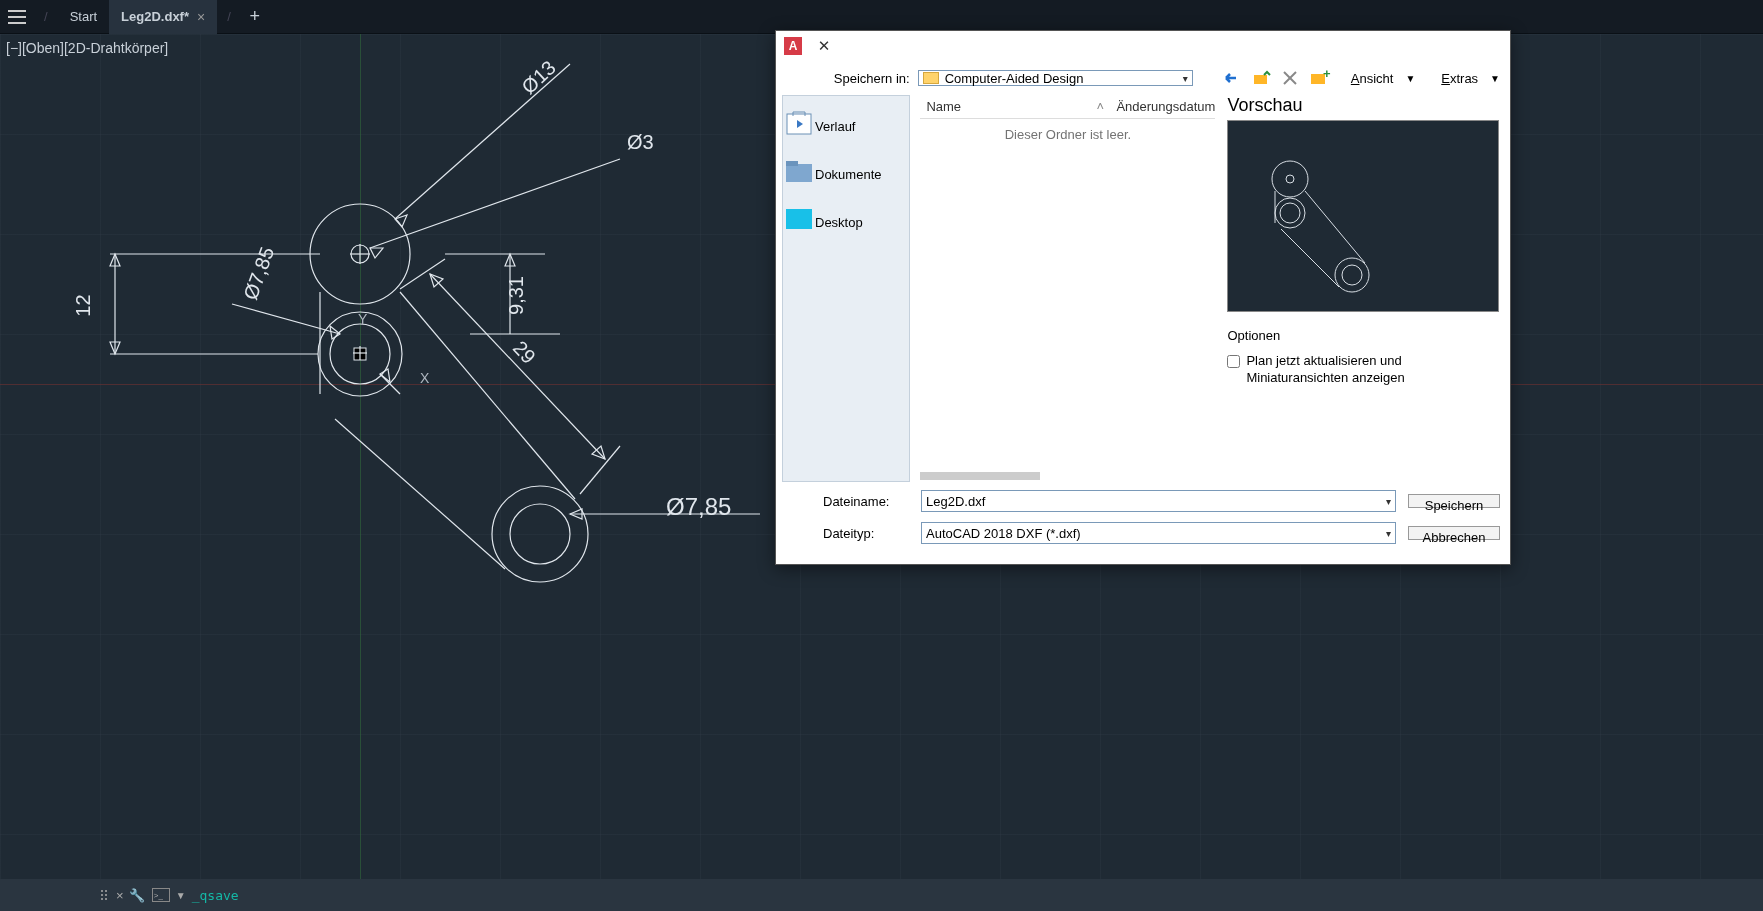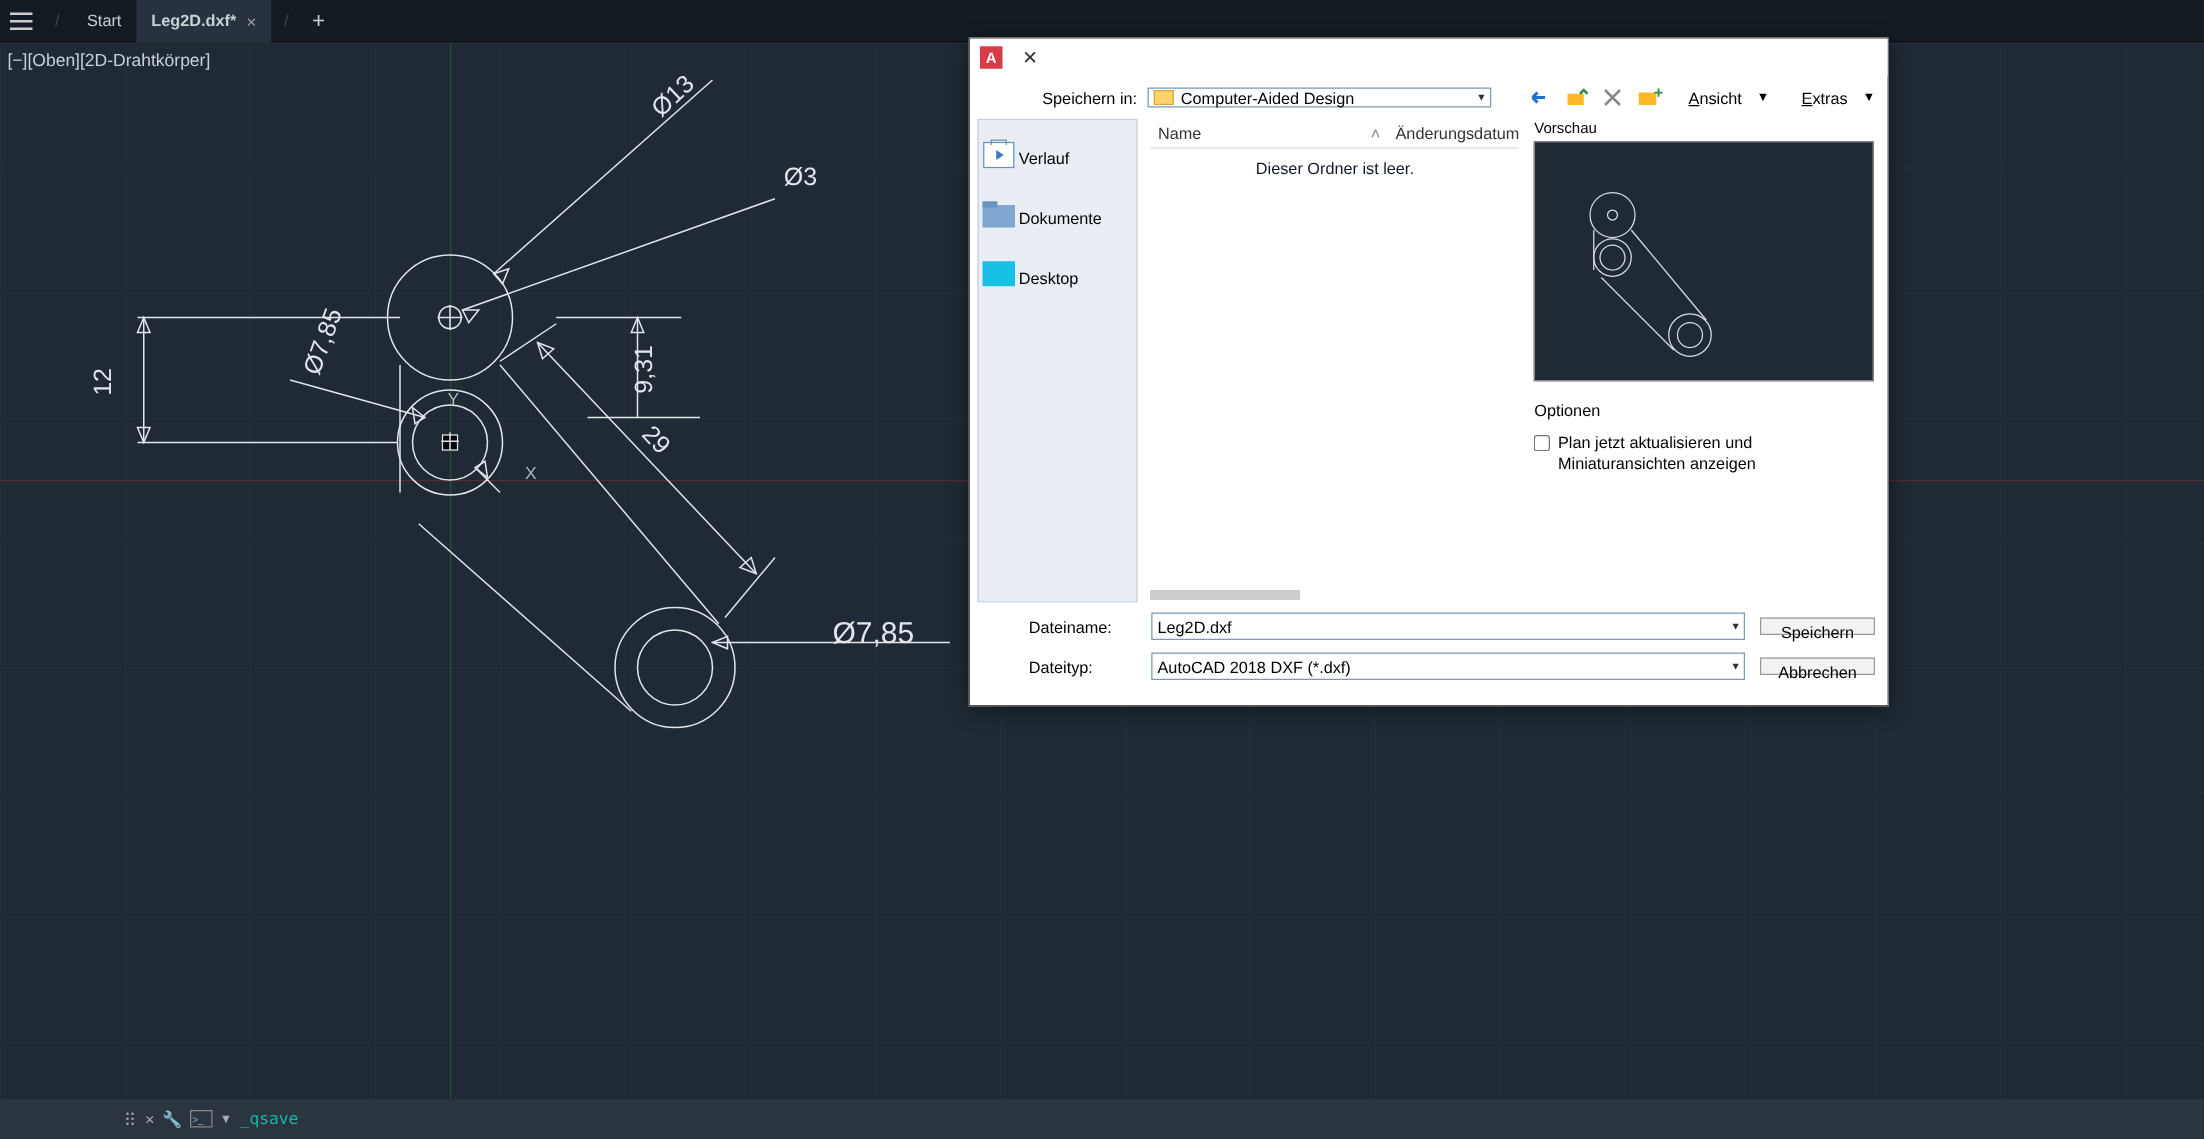--- a/index.html
+++ b/index.html
@@ -35,24 +35,24 @@
 .menubtn u{text-decoration:underline;}
 .dlg-body{flex:1;display:flex;overflow:hidden;}
 .places{width:130px;background:#e8eef4;border:1px solid #c4d0dc;margin-left:6px;display:flex;flex-direction:column;align-items:center;padding-top:8px;gap:4px;}
 .place{width:100%;display:flex;flex-direction:row;align-items:center;padding:6px 0;cursor:pointer;}
 .place-icon{width:32px;height:28px;margin-bottom:4px;}
 .filelist{flex:1;margin:0 8px 0 10px;display:flex;flex-direction:column;}
 .fl-header{height:24px;display:flex;align-items:center;border-bottom:1px solid #ddd;color:#333;}
 .fl-col1{flex:0 0 170px;padding-left:6px;}
 .fl-sort{flex:0 0 20px;text-align:center;color:#888;}
 .fl-col2{flex:1;padding-left:6px;}
-.fl-empty{text-align:center;padding-top:8px;color:#0f172a;}
+.fl-empty{text-align:center;padding-top:8px;color:#737373;}
 .fl-scroll{height:8px;background:#ccc;width:120px;margin-top:auto;margin-bottom:2px;}
 .preview-pane{width:290px;padding:0 10px 0 4px;}
-.preview-label{font-size:12px;color:#000;margin-bottom:4px;}
+.preview-label{font-size:18px;color:#000;margin-bottom:4px;}
 .preview-box{width:272px;height:192px;background:#1f2a34;border:1px solid #888;position:relative;}
 .dlg-bottom{padding:8px 10px 10px 7px;}
 .row{display:flex;align-items:center;margin-bottom:10px;gap:12px;}
 .row .lbl{width:126px;text-align:left;color:#000;padding-left:40px;}
 .row .input-combo{flex:1;height:22px;border:1px solid #7a99b8;display:flex;align-items:center;padding:0 4px;background:#fff;}
 .row .input-combo .arrow{margin-left:auto;color:#333;font-size:10px;}
 .dlg-btn{width:92px;height:14px;border:1px solid #999;background:#f3f3f3;cursor:pointer;text-align:center;line-height:22px;}
 .opts-label{margin-top:16px;color:#000;}
 .opt-check{display:flex;align-items:flex-start;gap:6px;margin-top:10px;}
 .opt-check input{margin-top:2px;}

